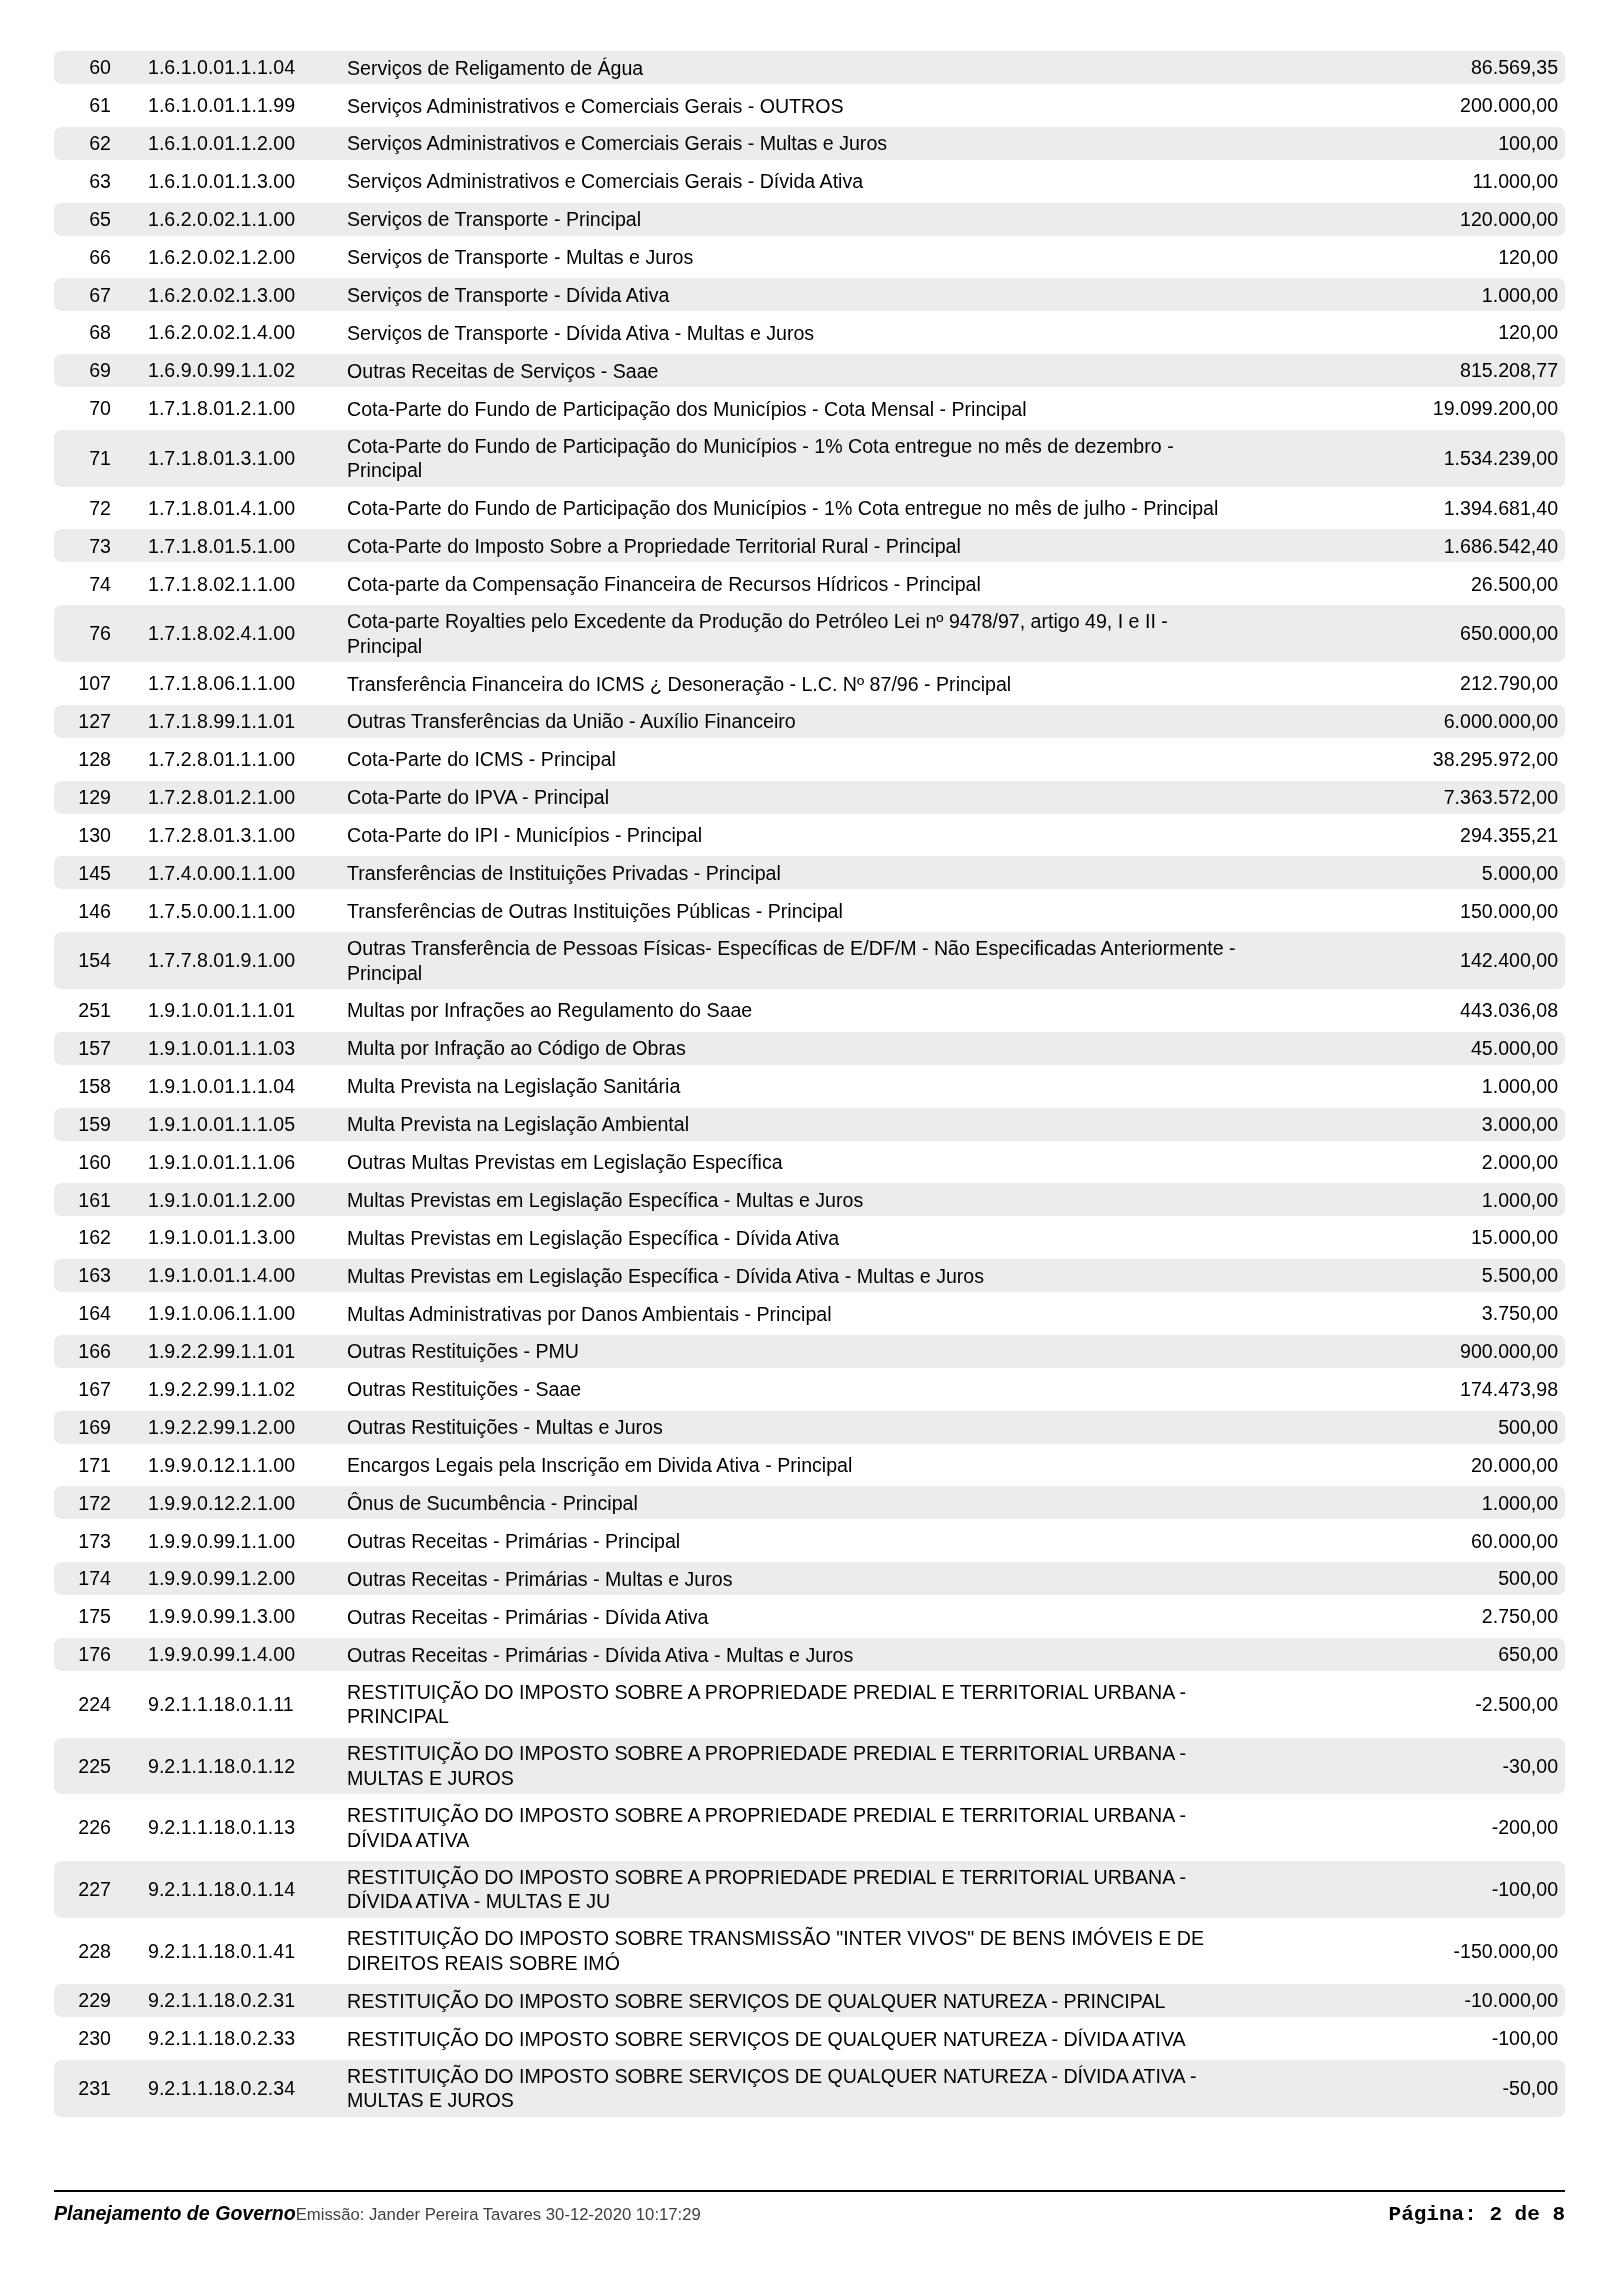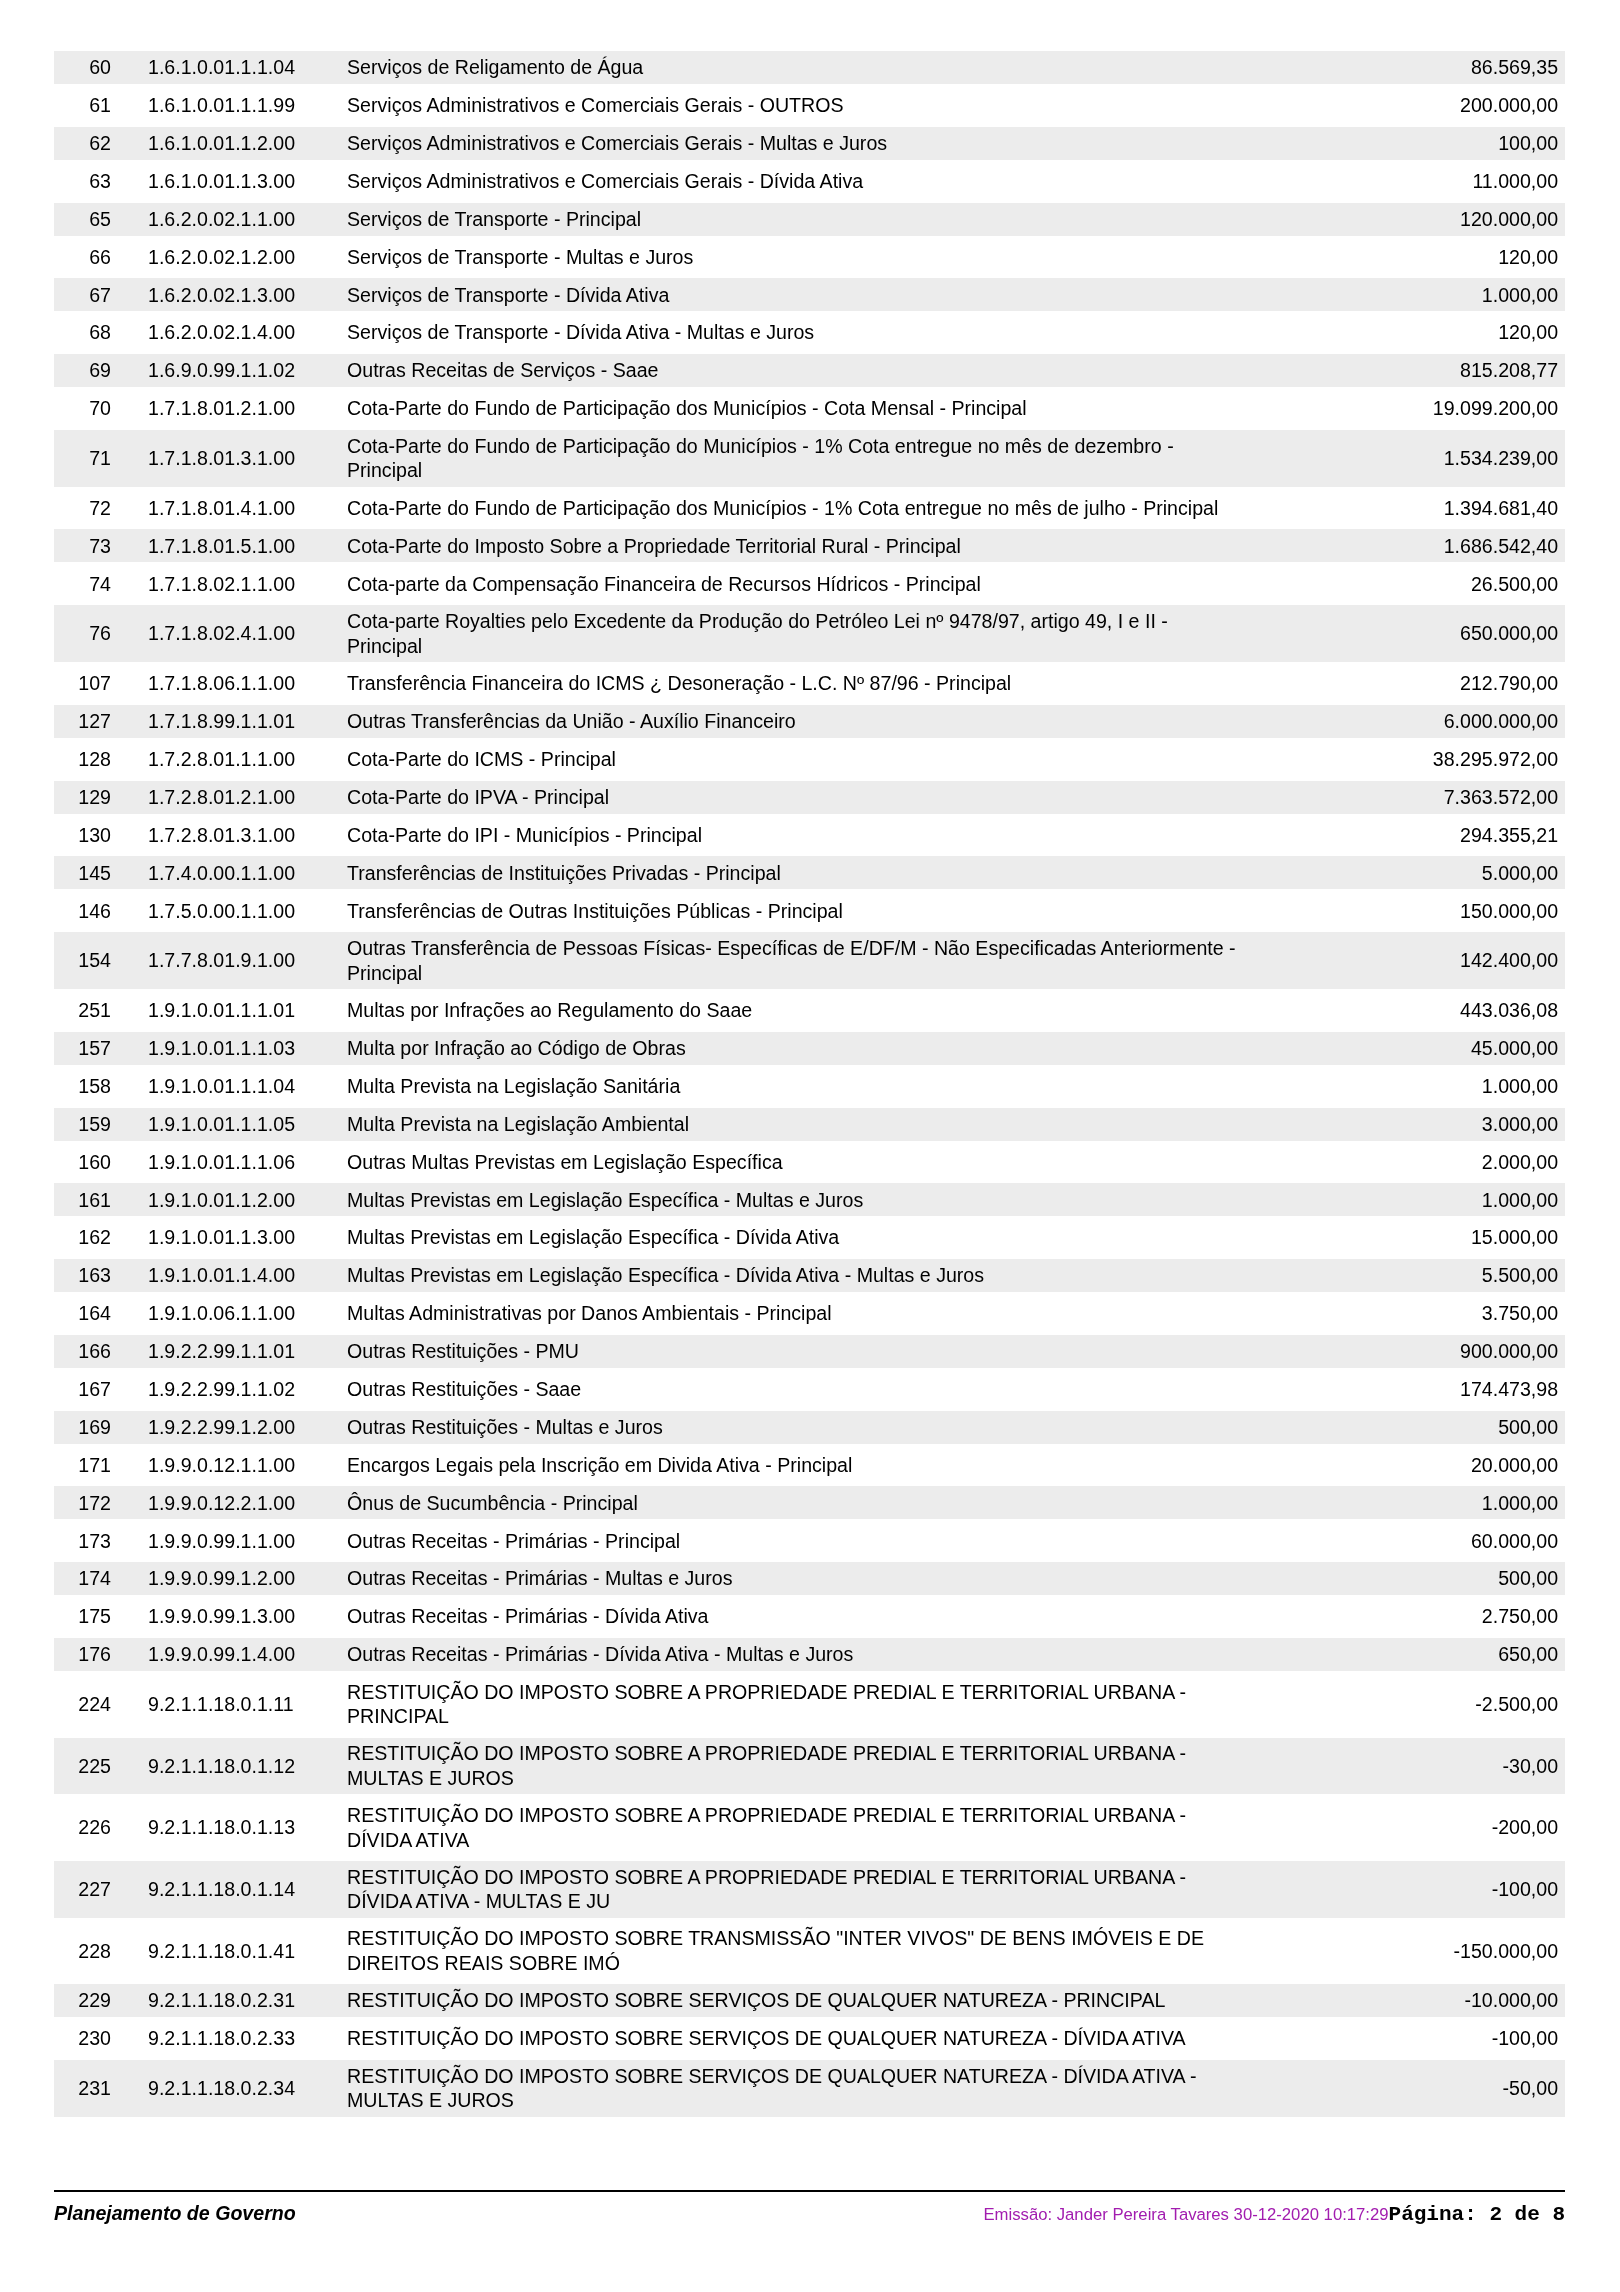--- a/index.html
+++ b/index.html
@@ -11,27 +11,28 @@
     color:#000;
     overflow:hidden;
   }
   .table {
     position:absolute;
     left:54px; top:51px;
     width:1511px;
   }
   .row {
     display:flex;
-    align-items:center;
+    align-items:flex-end;
     box-sizing:border-box;
     min-height:33px;
     padding:3.9px 6.9px 3.9px 0;
     margin-bottom:4.9px;
     font-size:19.6px;
     line-height:24.5px;
+    border-radius:7px;
   }
   .row:nth-child(odd) { background:#ececec; }
   .cell { box-sizing:border-box; }
   .cell.num {
     width:57px;
     text-align:right;
     flex:0 0 auto;
     align-self:center;
   }
   .cell.code {
@@ -67,23 +68,23 @@
     align-items:baseline;
   }
   .footer .left {
     font-size:19.6px;
     font-weight:bold;
     flex:0 0 auto;
     font-style:italic;
   }
   .footer .center {
     flex:1 1 auto;
-    text-align:right;
+    text-align:left;
     font-size:16.7px;
-    color:#a21caf;
+    color:#404040;
   }
   .footer .right {
     font-size:21px;
     font-weight:bold;
     flex:0 0 auto;
     text-align:center;
     font-family:Liberation Mono, monospace;
   }
 </style>
 </head>

